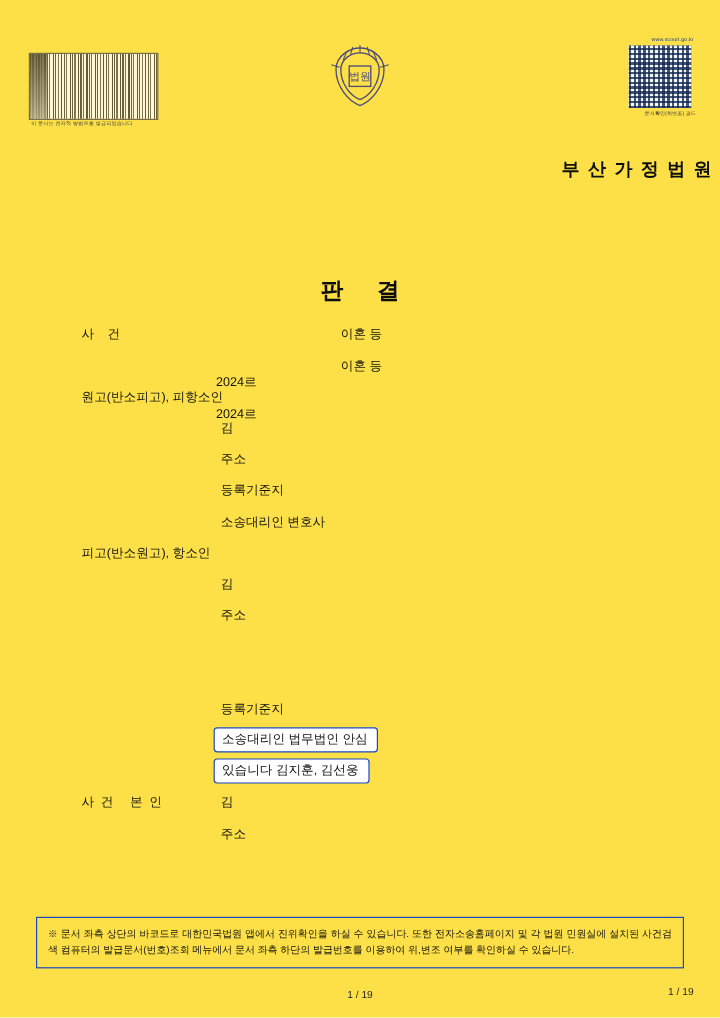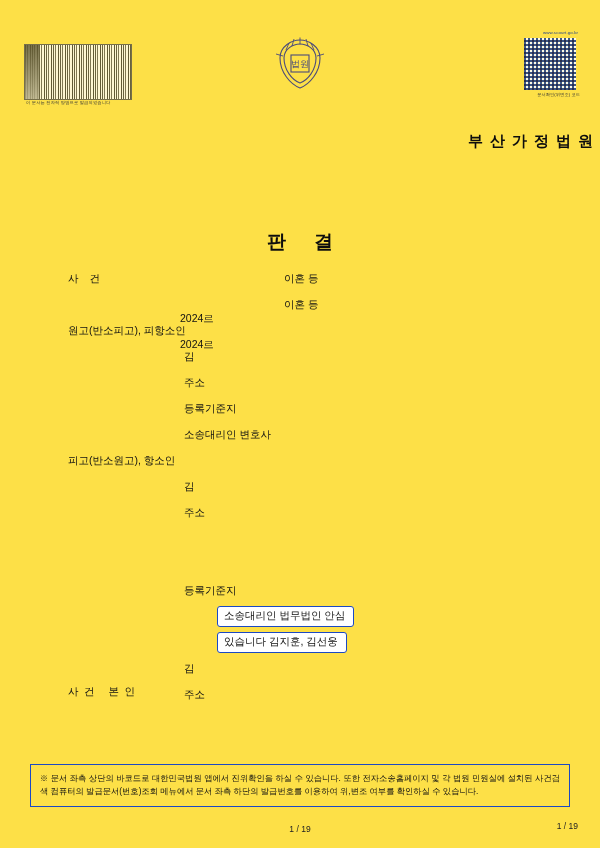--- a/index.html
+++ b/index.html
@@ -167,21 +167,20 @@
     position: absolute;
     left: 68px;
     top: 4px;
     white-space: nowrap;
   }
   .lbl.spaced {
     letter-spacing: 11px;
   }
   .lbl.spaced-sm {
     letter-spacing: 5.5px;
-    margin-top: 23px;
   }
   .val {
     position: absolute;
     left: 180px;
     top: 4px;
     white-space: nowrap;
     margin-top: 40px;
   }
   .val2 {
     position: absolute;
@@ -201,21 +200,20 @@
     position: absolute;
     left: 178px;
     top: 0px;
     padding: 2px 8px 3px 6px;
     border: 1.6px solid #1b49c4;
     border-radius: 3px;
     font-size: 10.5px;
     white-space: nowrap;
     color: #111;
     background: #ffffff;
-    margin-left: 39px;
   }
 
   
   .notice {
     position: absolute;
     left: 30px;
     right: 30px;
     top: 764px;
     border: 1.3px solid #1b49c4;
     padding: 7px 9px 8px 9px;

